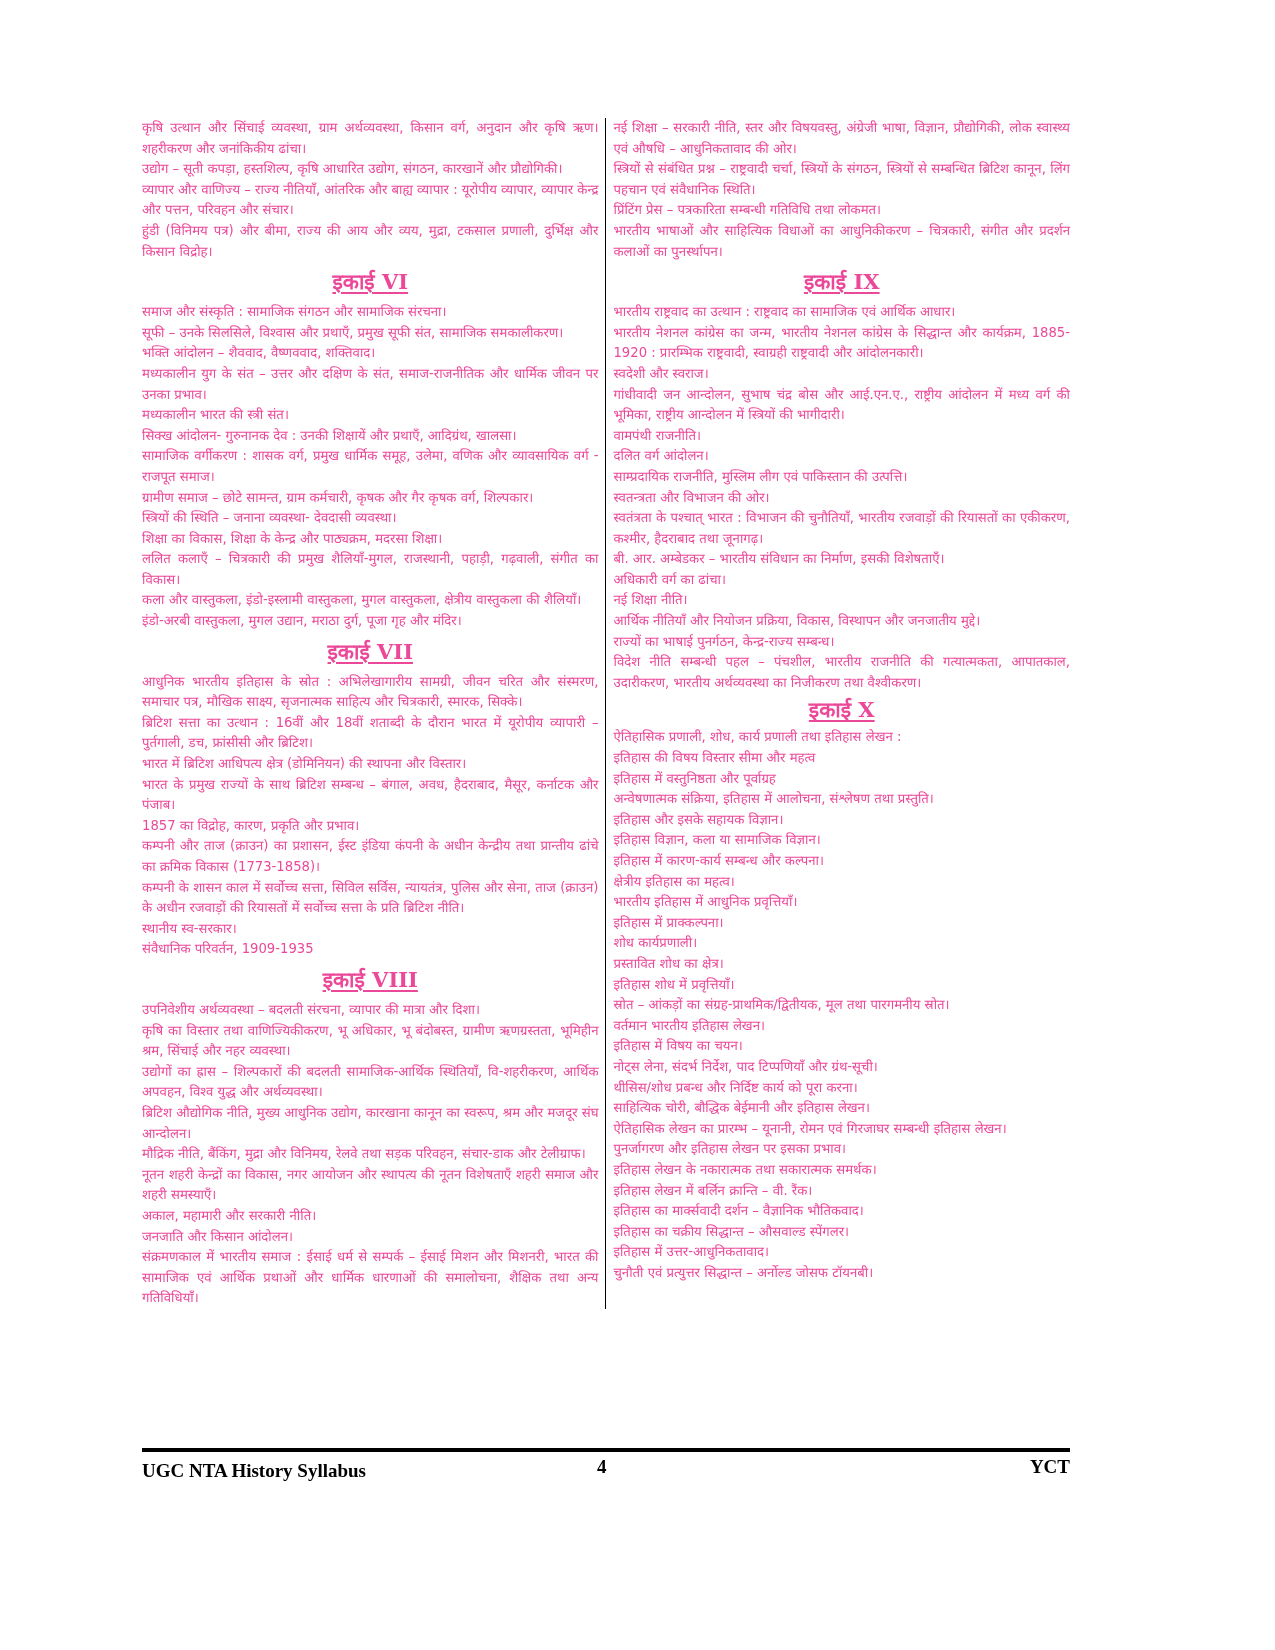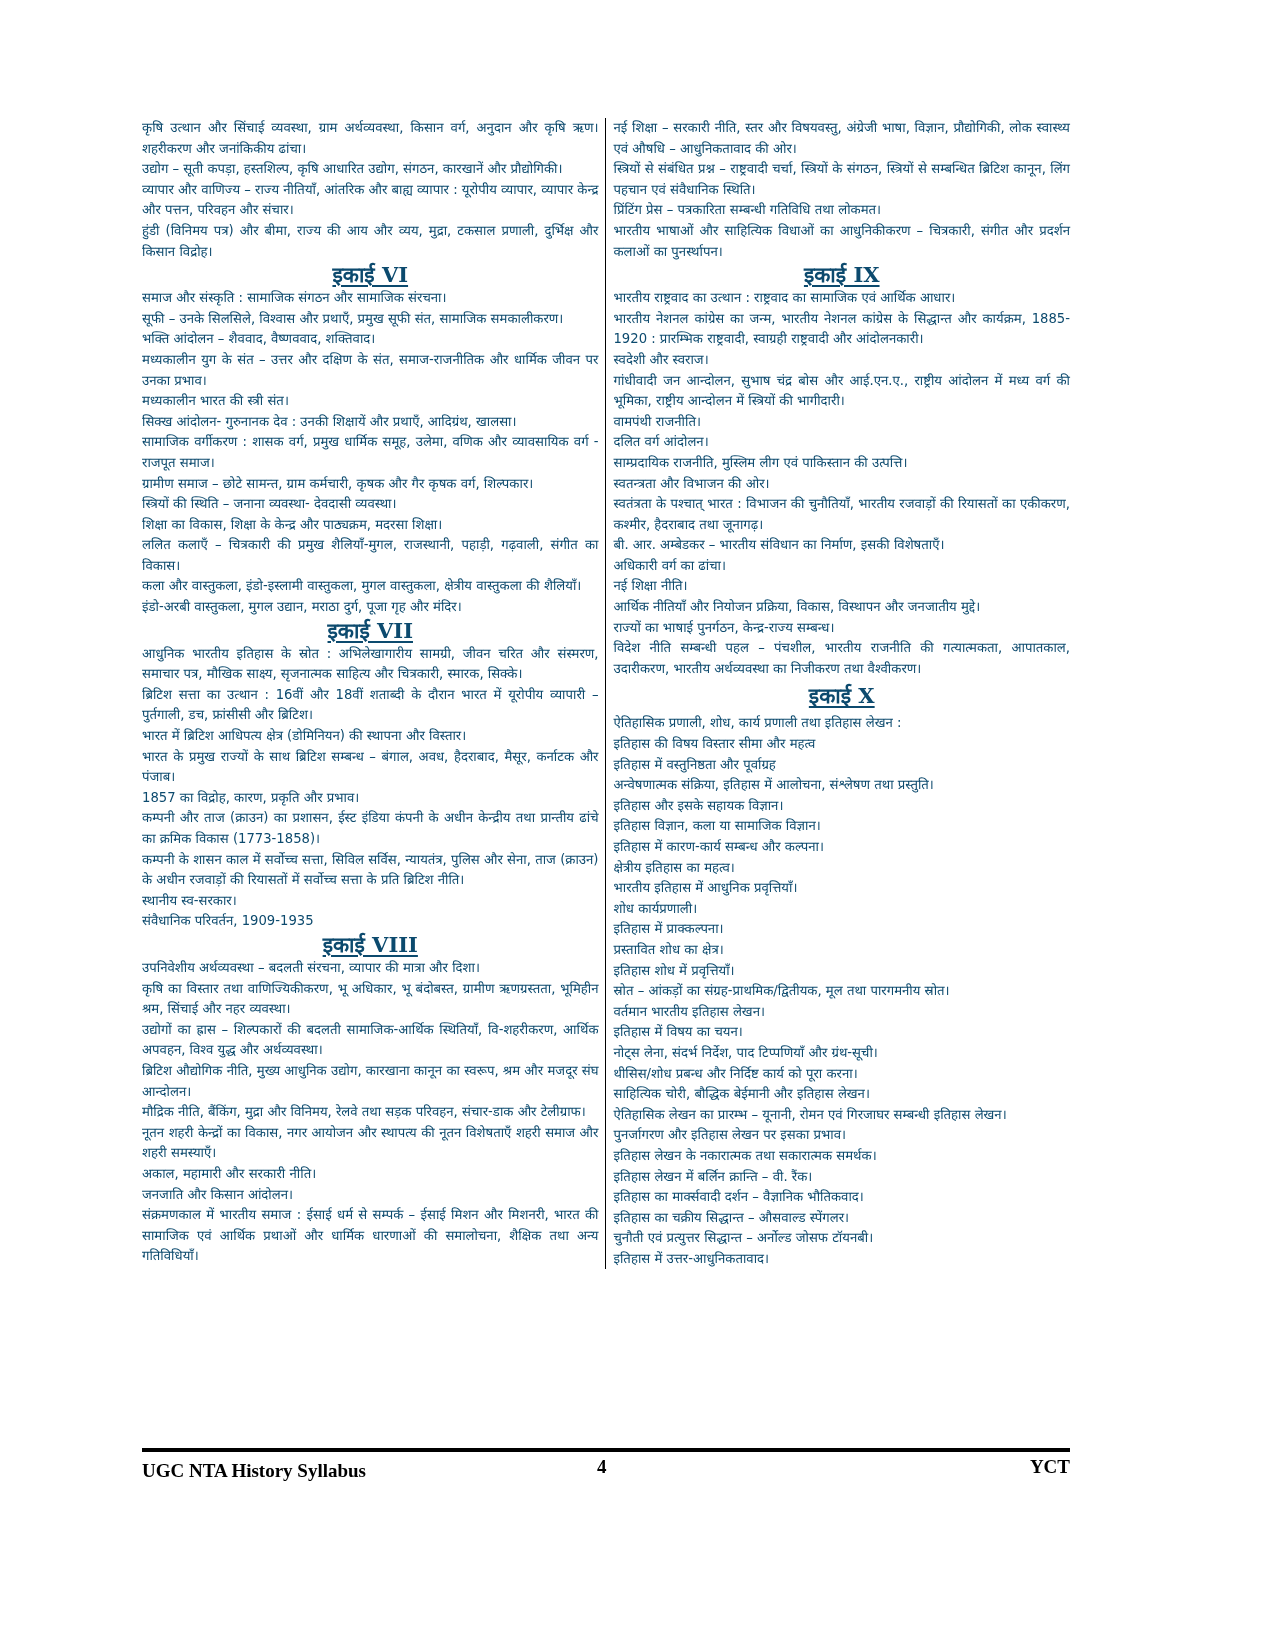--- a/index.html
+++ b/index.html
@@ -1,24 +1,24 @@
 <!DOCTYPE html>
 <html><head>
 <meta charset="utf-8">
 <style>
   html, body { margin: 0; padding: 0; background: #ffffff; }
   body { width: 1275px; height: 1650px; position: relative; overflow: hidden; color: #000; }
   .page { position: absolute; left: 142px; top: 118px; width: 928px; }
   .columns { display: flex; position: relative; }
-  .col { width: 462px; font-family: "DejaVu Sans", sans-serif; font-size: 13.2px; line-height: 20.6px; color: #0c4a6e; }
+  .col { width: 462px; font-family: "DejaVu Sans", sans-serif; font-size: 13.2px; line-height: 20.6px; color: #ec4899; }
   .col-left { padding-right: 6px; }
   .col-right { padding-left: 7px; }
   .divider { width: 2px; background: #000; margin-top: 0; }
   .item { text-align: justify; margin: 0; }
-  .heading { text-align: center; font-family: "DejaVu Serif", serif; font-weight: bold; font-size: 21px; line-height: 26px; text-decoration: underline; text-decoration-thickness: 2px; text-underline-offset: 3px; margin: 0; }
+  .heading { text-align: center; font-family: "DejaVu Serif", serif; font-weight: bold; font-size: 21px; line-height: 26px; text-decoration: underline; text-decoration-thickness: 2px; text-underline-offset: 3px; margin: 7px; }
   .heading.gap { margin-top: 4px; margin-bottom: 4px; }
   .footer-rule { position: absolute; left: 142px; top: 1448px; width: 928px; height: 4px; background: #000; }
   .footer { position: absolute; left: 142px; top: 1456px; width: 928px; height: 26px; font-family: "Liberation Serif", serif; font-weight: bold; font-size: 19px; }
   .footer .left { position: absolute; left: 0; top: 4px; }
   .footer .center { position: absolute; left: 455px; top: 0; }
   .footer .right { position: absolute; right: 0; top: 0; }
 </style>
 </head>
 <body>
 
@@ -110,38 +110,38 @@
       <div>
         <p class="item">ऐतिहासिक प्रणाली, शोध, कार्य प्रणाली तथा इतिहास लेखन :</p>
         <p class="item">इतिहास की विषय विस्तार सीमा और महत्व</p>
         <p class="item">इतिहास में वस्तुनिष्ठता और पूर्वाग्रह</p>
         <p class="item">अन्वेषणात्मक संक्रिया, इतिहास में आलोचना, संश्लेषण तथा प्रस्तुति।</p>
         <p class="item">इतिहास और इसके सहायक विज्ञान।</p>
         <p class="item">इतिहास विज्ञान, कला या सामाजिक विज्ञान।</p>
         <p class="item">इतिहास में कारण-कार्य सम्बन्ध और कल्पना।</p>
         <p class="item">क्षेत्रीय इतिहास का महत्व।</p>
         <p class="item">भारतीय इतिहास में आधुनिक प्रवृत्तियाँ।</p>
+        <p class="item">इतिहास में प्राक्कल्पना।</p>
         <p class="item">शोध कार्यप्रणाली।</p>
-        <p class="item">इतिहास में प्राक्कल्पना।</p>
         <p class="item">प्रस्तावित शोध का क्षेत्र।</p>
         <p class="item">इतिहास शोध में प्रवृत्तियाँ।</p>
         <p class="item">स्रोत – आंकड़ों का संग्रह-प्राथमिक/द्वितीयक, मूल तथा पारगमनीय स्रोत।</p>
         <p class="item">वर्तमान भारतीय इतिहास लेखन।</p>
         <p class="item">इतिहास में विषय का चयन।</p>
         <p class="item">नोट्स लेना, संदर्भ निर्देश, पाद टिप्पणियाँ और ग्रंथ-सूची।</p>
         <p class="item">थीसिस/शोध प्रबन्ध और निर्दिष्ट कार्य को पूरा करना।</p>
         <p class="item">साहित्यिक चोरी, बौद्धिक बेईमानी और इतिहास लेखन।</p>
         <p class="item">ऐतिहासिक लेखन का प्रारम्भ – यूनानी, रोमन एवं गिरजाघर सम्बन्धी इतिहास लेखन।</p>
         <p class="item">पुनर्जागरण और इतिहास लेखन पर इसका प्रभाव।</p>
         <p class="item">इतिहास लेखन के नकारात्मक तथा सकारात्मक समर्थक।</p>
         <p class="item">इतिहास लेखन में बर्लिन क्रान्ति – वी. रैंक।</p>
         <p class="item">इतिहास का मार्क्सवादी दर्शन – वैज्ञानिक भौतिकवाद।</p>
         <p class="item">इतिहास का चक्रीय सिद्धान्त – औसवाल्ड स्पेंगलर।</p>
+        <p class="item">इतिहास में उत्तर-आधुनिकतावाद।</p>
         <p class="item">चुनौती एवं प्रत्युत्तर सिद्धान्त – अर्नोल्ड जोसफ टॉयनबी।</p>
-        <p class="item">इतिहास में उत्तर-आधुनिकतावाद।</p>
       </div>
     </div>
 
   </div>
 </div>
 
 <div class="footer-rule"></div>
 <div class="footer">
   <span class="left">UGC NTA History Syllabus</span>
   <span class="center">4</span>

